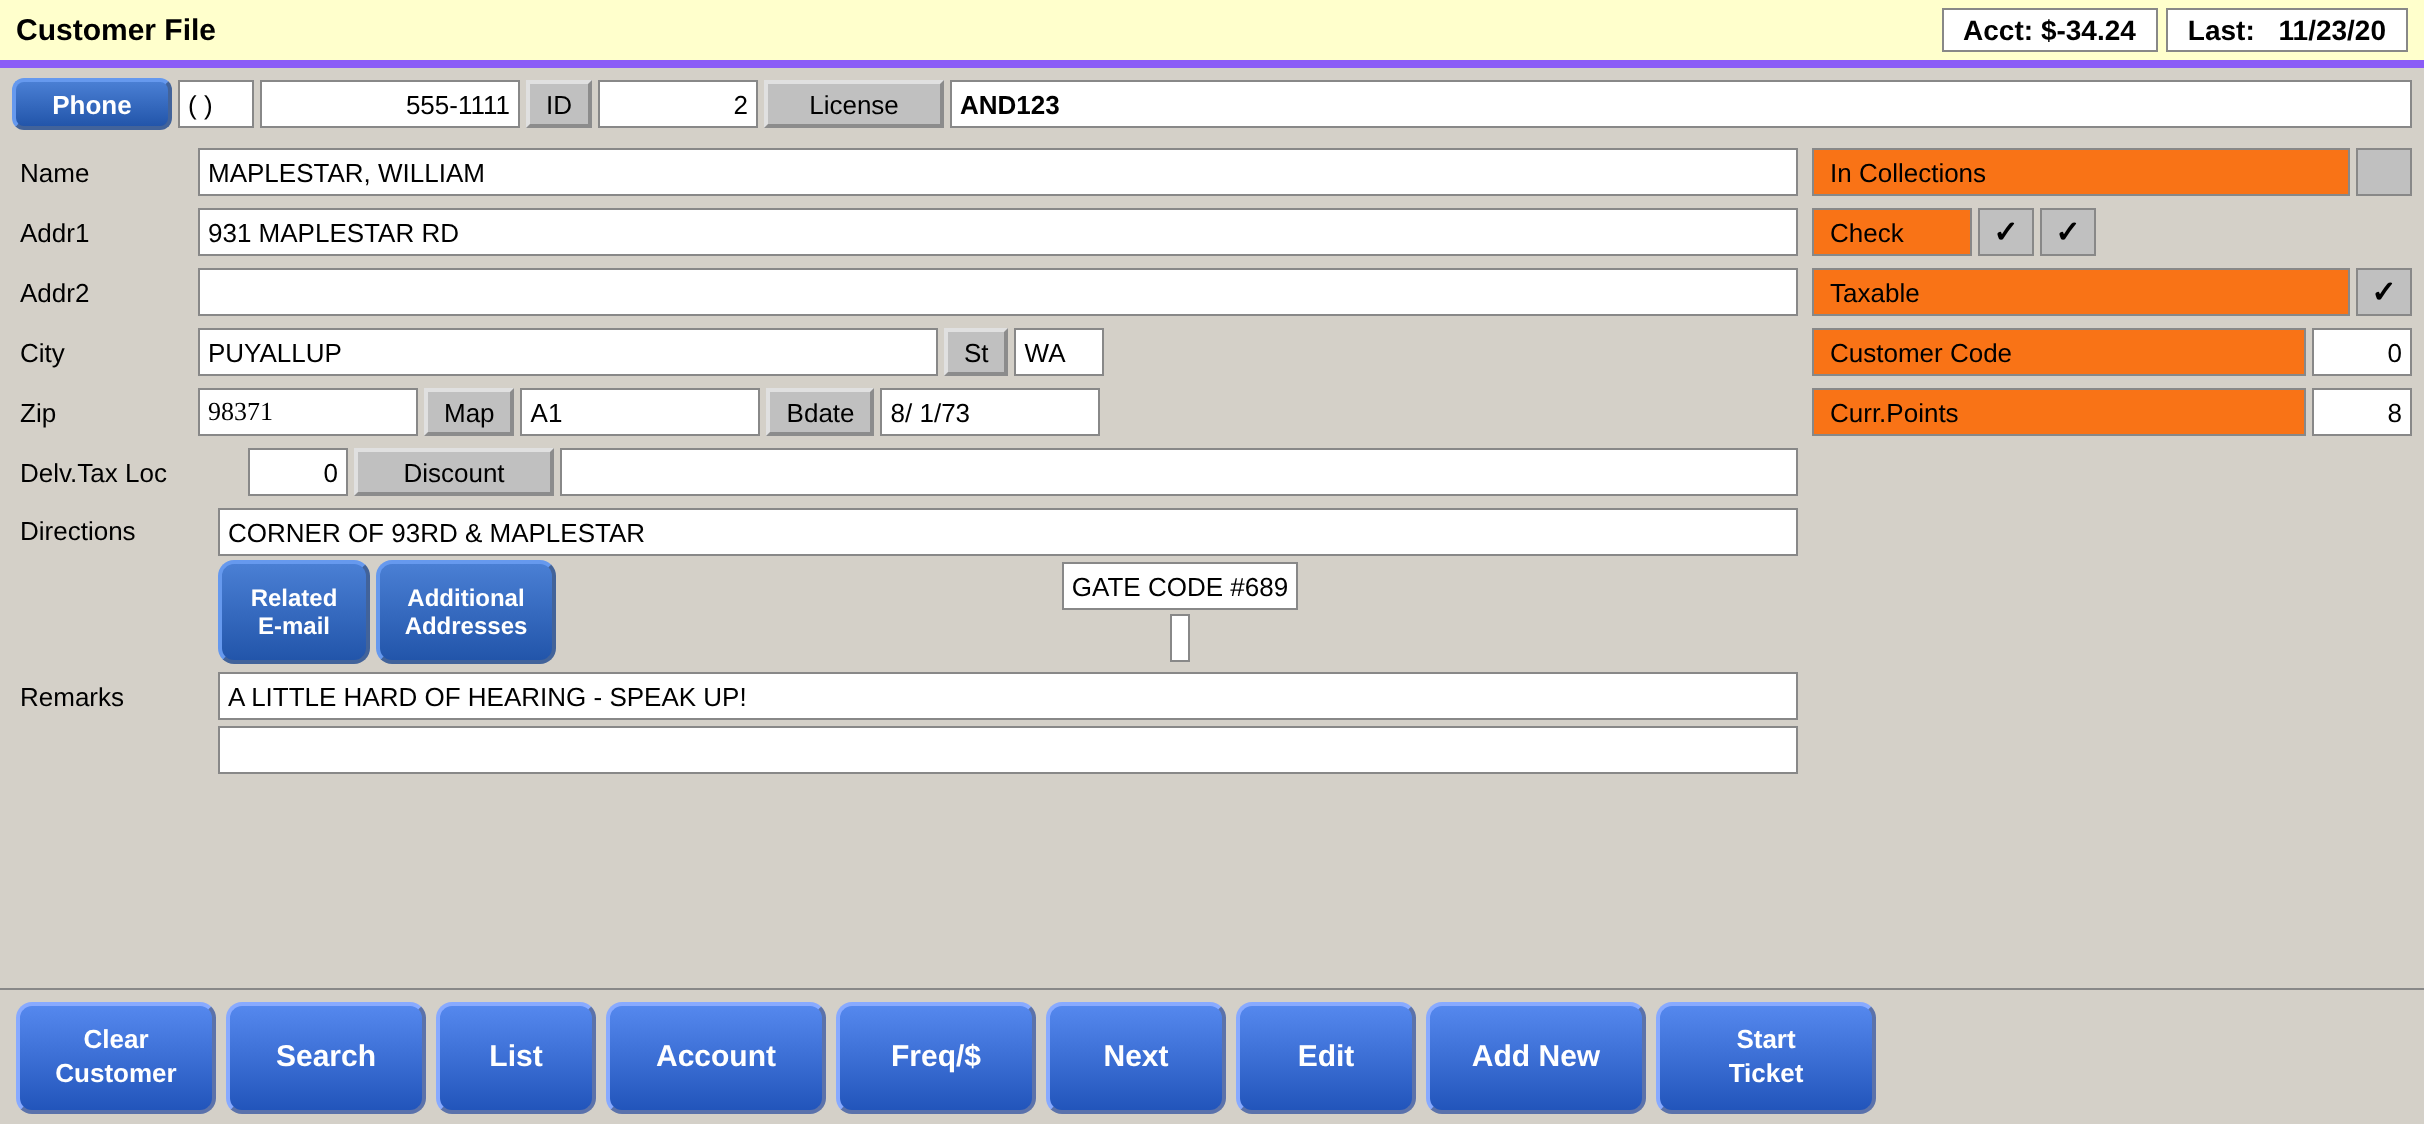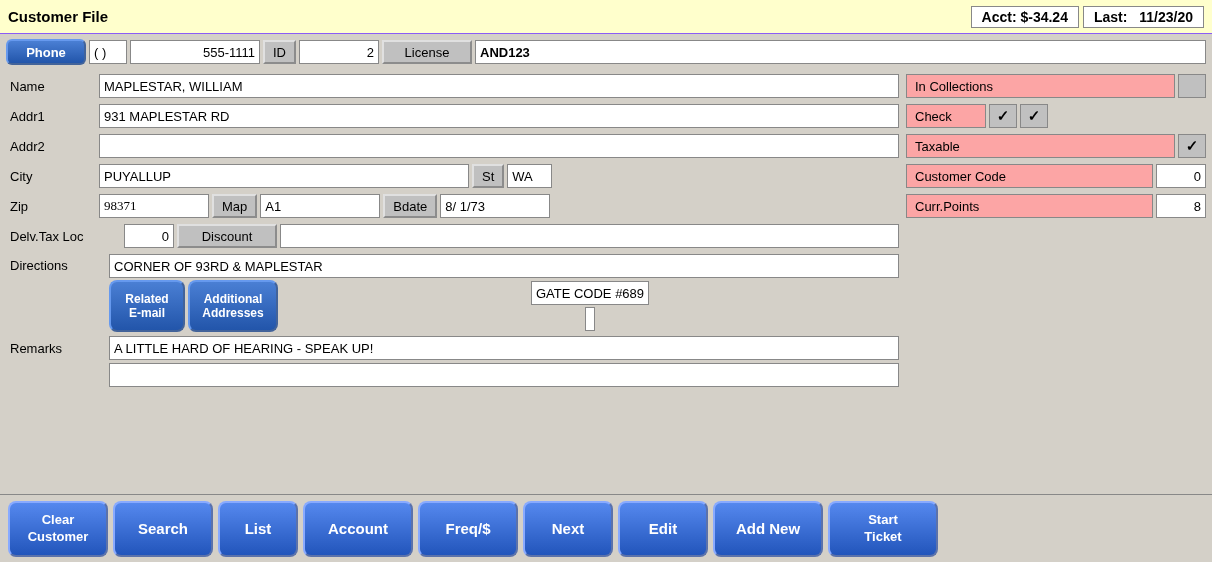--- a/index.html
+++ b/index.html
@@ -19,21 +19,21 @@
       display: flex;
       flex-direction: column;
     }
 
     
     .title-bar {
       background: #ffffcc;
       display: flex;
       align-items: center;
       padding: 4px 8px;
-      border-bottom: 1px solid #8b5cf6;
+      border-bottom: 4px solid #8b5cf6;
       height: 34px;
     }
     .title-bar-left {
       font-weight: bold;
       font-size: 15px;
       color: #000;
       flex: 1;
     }
     .title-bar-right {
       display: flex;
@@ -111,21 +111,21 @@
     }
 
     .right-row {
       display: flex;
       align-items: center;
       gap: 3px;
       height: 28px;
     }
 
     .right-label {
-      background: #fca5a5;
+      background: #f97316;
       border: 1px solid #888;
       padding: 2px 8px;
       font-size: 13px;
       height: 24px;
       display: flex;
       align-items: center;
       white-space: nowrap;
     }
 
     .check-box {

